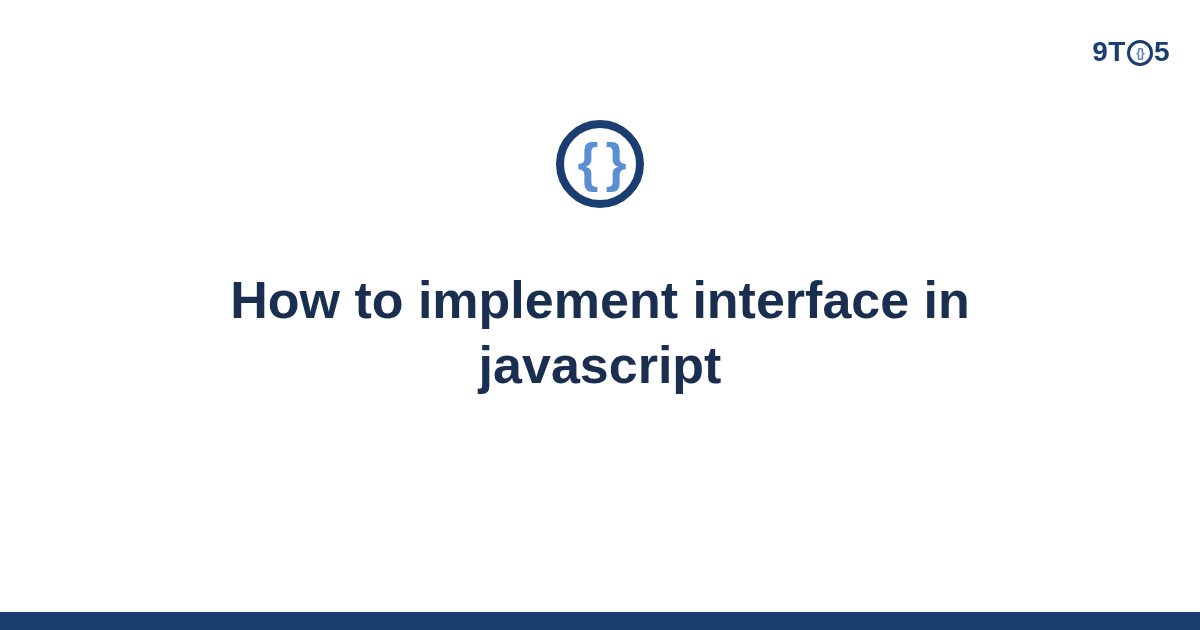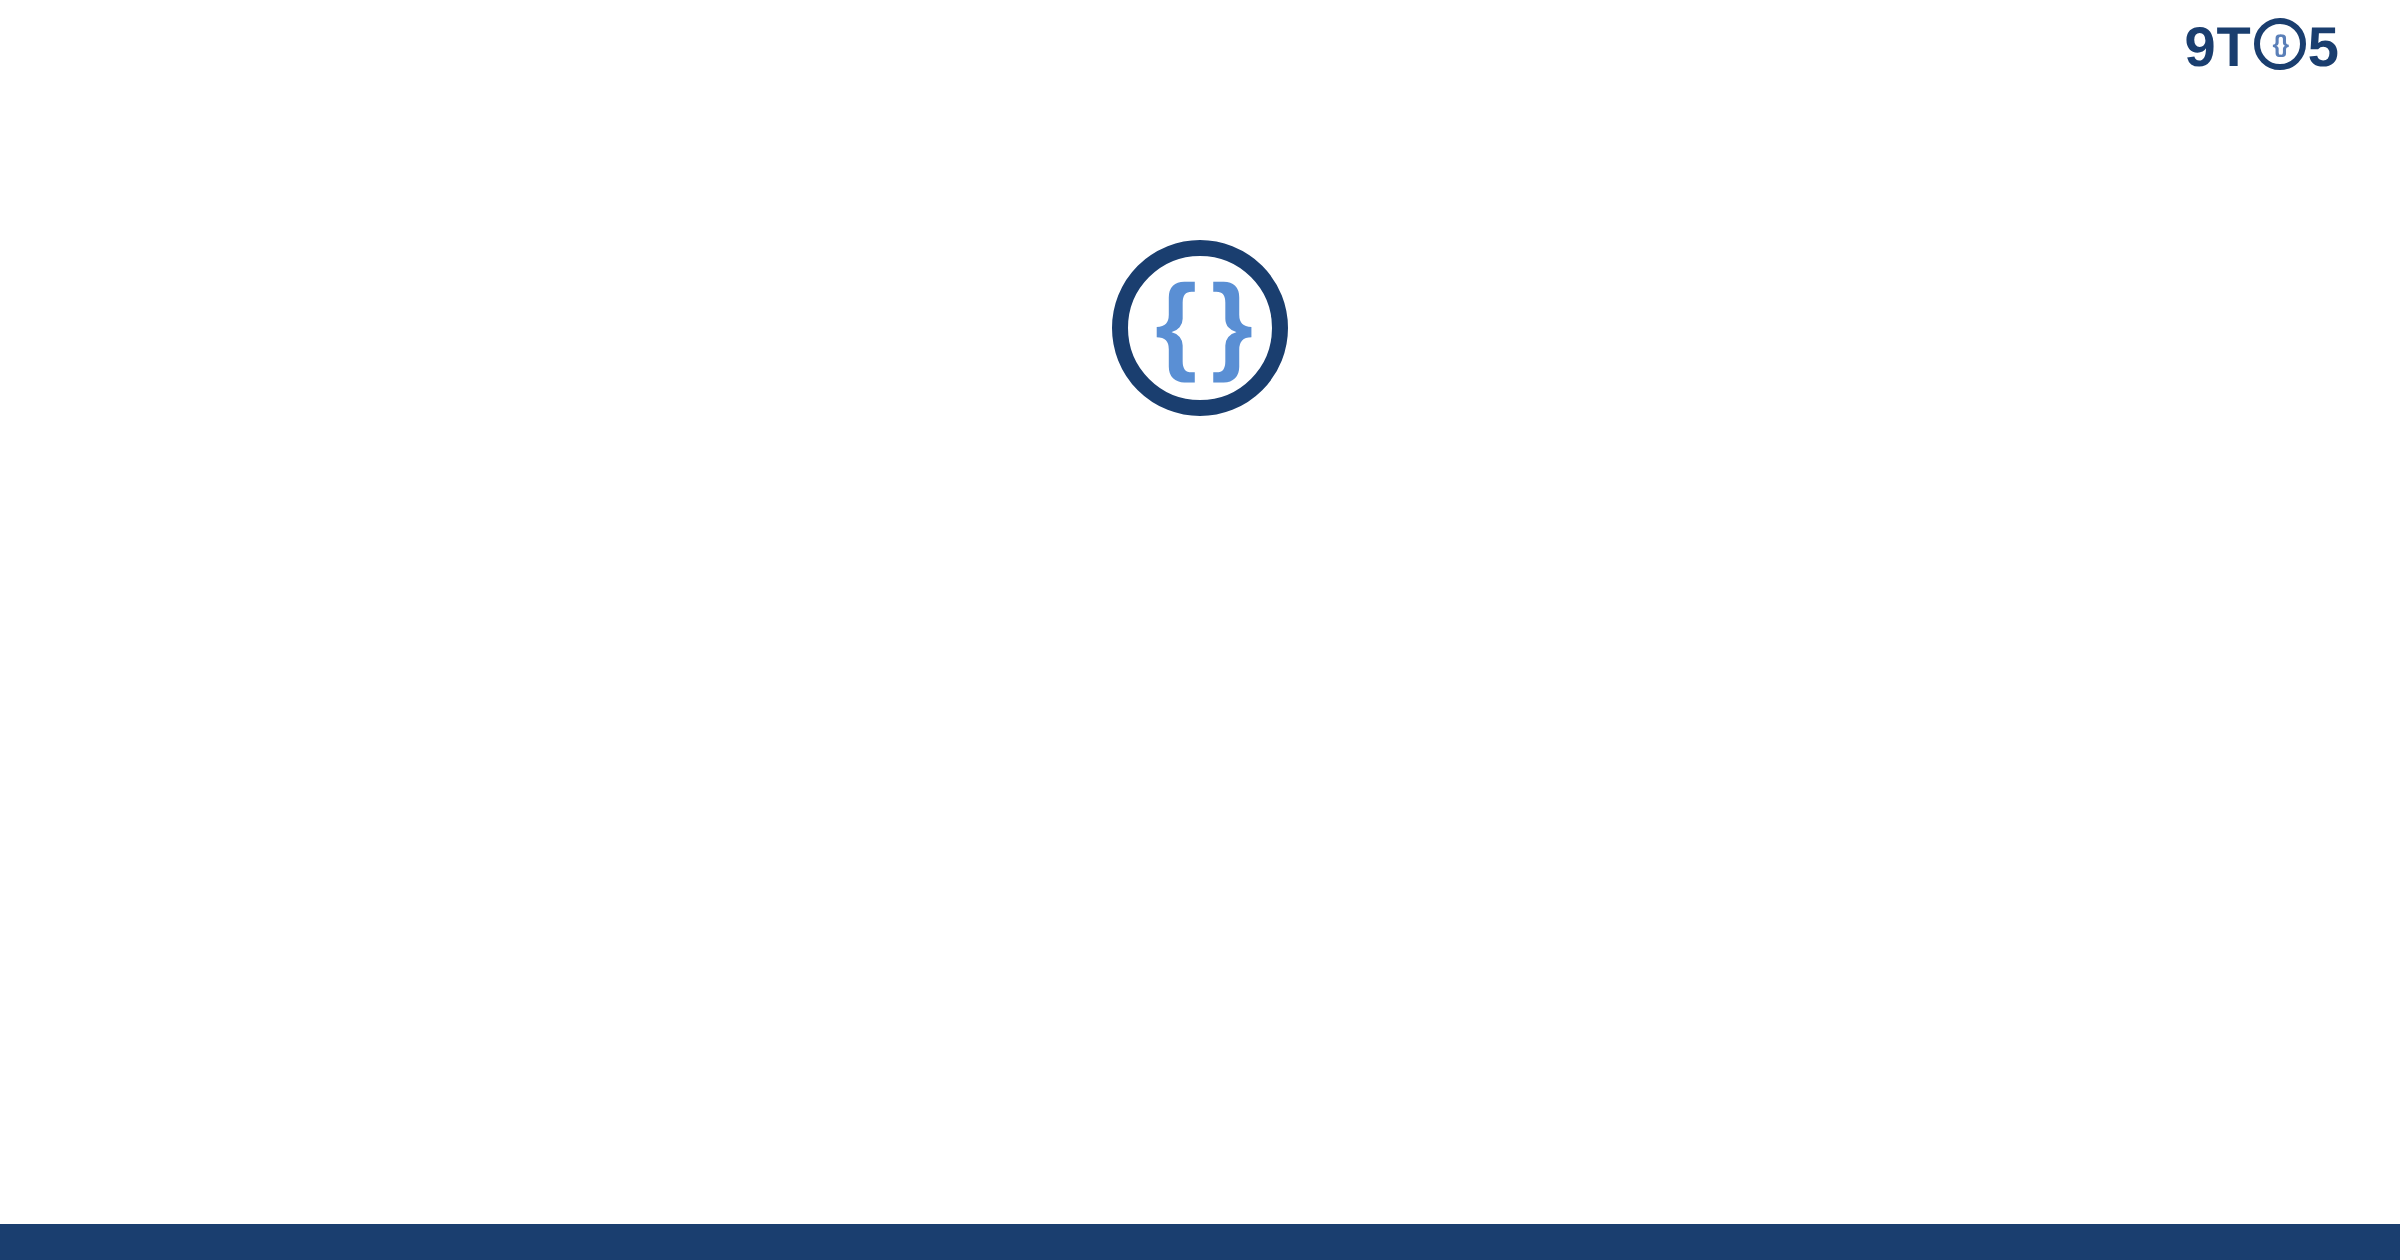--- a/index.html
+++ b/index.html
@@ -10,24 +10,24 @@
     body {
       width: 1200px;
       height: 630px;
       background: #ffffff;
       font-family: Arial, Helvetica, sans-serif;
       position: relative;
       overflow: hidden;
     }
     .logo-wrapper {
       position: absolute;
-      top: 8px;
+      top: 36px;
       right: 30px;
       display: flex;
-      align-items: center;
+      align-items: flex-end;
       font-weight: bold;
       font-size: 28px;
       letter-spacing: 0.5px;
     }
     .logo-part1 {
       color: #1a3e6f;
       font-weight: 700;
     }
     .logo-o {
       display: inline-flex;
@@ -110,15 +110,16 @@
   <span class="logo-o">
     <span class="logo-o-inner">{}</span>
   </span>
   <span class="logo-part3">5</span>
 </div>
 
 <div class="center-content">
   <div class="code-icon">
     <span class="braces">{ }</span>
   </div>
+  <h1 class="title">How to implement interface in javascript</h1>
 </div>
 
 <div class="footer-bar"></div>
 
 </body></html>

